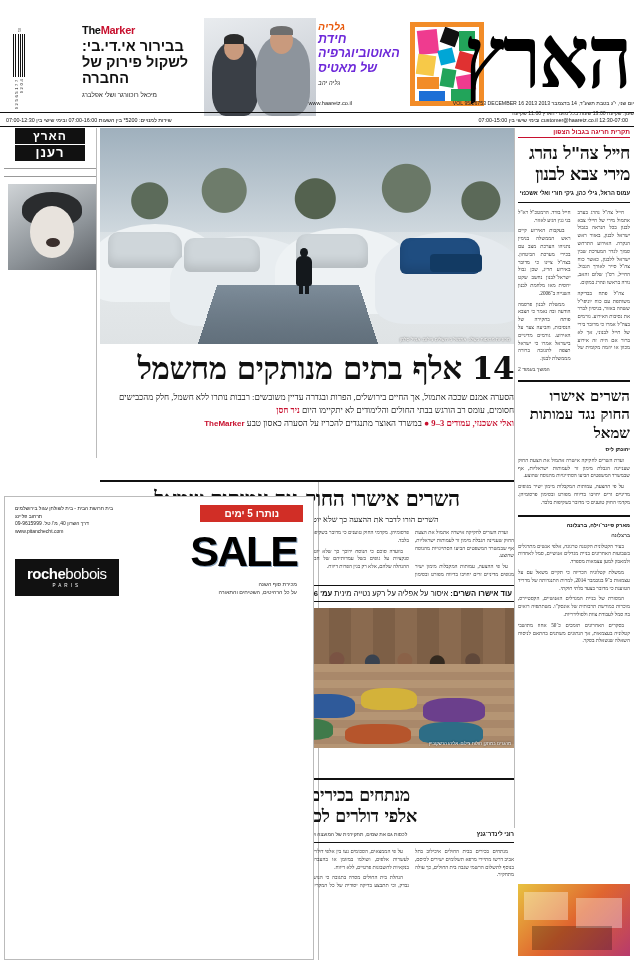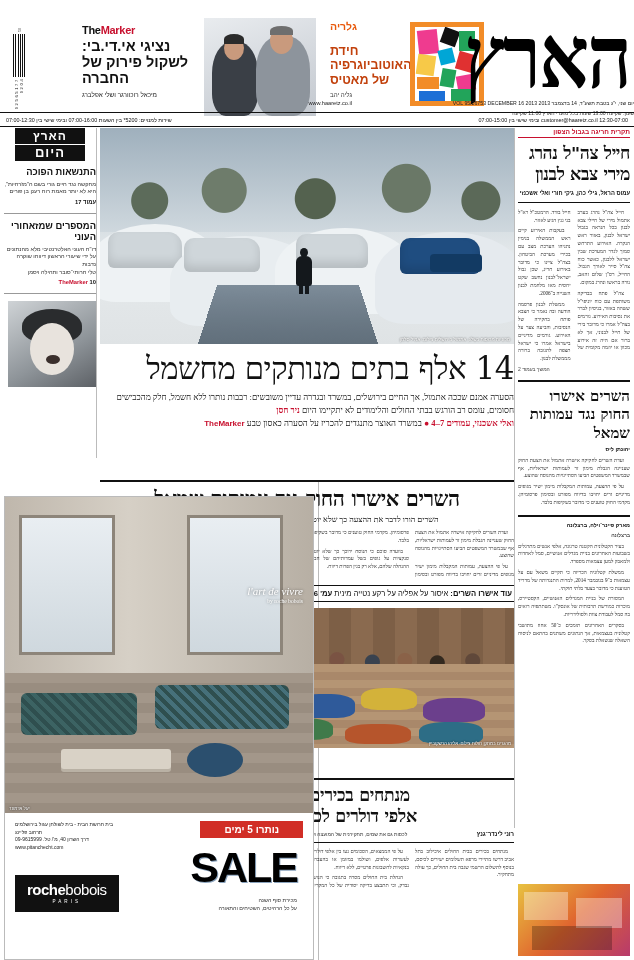--- a/index.html
+++ b/index.html
@@ -44,25 +44,25 @@
   .pp-a{ left:8px;  bottom:0; width:46px; height:74px; background:#3a3f46; }
   .pp-b{ left:52px; bottom:0; width:54px; height:80px; background:#8d949c; }
   .pp-head{ position:absolute; border-radius:50%; background:#c99a7d; }
   .pp-h1{ left:20px; bottom:56px; width:20px; height:24px; }
   .pp-h2{ left:66px; bottom:62px; width:23px; height:27px; }
   .pp-hair{ position:absolute; border-radius:50% 50% 0 0; background:#2b2b2b; }
   .pp-r1{ left:20px; bottom:72px; width:20px; height:10px;}
   .pp-r2{ left:66px; bottom:81px; width:23px; height:9px; background:#6e6e6e;}
 
   .promo-gallery{
-    position:absolute; right:218px; top:20px; width:86px; text-align:left; direction:rtl;
+    position:absolute; right:230px; top:20px; width:86px; text-align:left; direction:rtl;font-style:italic;
   }
   .gal-kicker{ font-family:"Liberation Sans",sans-serif; font-size:10.5px; font-weight:bold; color:#e8590c; text-align:left;}
   .promo-gallery h3{
-    font-family:"Liberation Sans",sans-serif; font-size:12.5px; font-weight:bold; line-height:1.14; color:#c2410c; text-align:left; margin-top:12px;
+    font-family:"Liberation Sans",sans-serif; font-size:12.5px; font-weight:bold; line-height:1.14; color:#6d28d9; text-align:left; margin-top:0;
   }
   .promo-gallery .credit{ font-family:"Liberation Sans",sans-serif; font-size:6.2px; color:#333; text-align:left; margin-top:4px;}
 
   .matisse{
     position:absolute; right:150px; top:22px; width:74px; height:84px;
     background:#f28c28; padding:5px;
   }
   .matisse .inner{ position:relative; width:100%; height:100%; background:#fff; overflow:hidden;}
   .sh{ position:absolute; }
   .sh1{ left:3px; top:3px; width:20px; height:24px; background:#ef3b8f; transform:rotate(-6deg);}
@@ -203,21 +203,21 @@
     font-family:"Liberation Sans",sans-serif; font-size:4.6px; color:#fff;
     text-shadow:0 0 2px rgba(0,0,0,.9); direction:rtl; text-align:right;
   }
 
   
   .lead-head{
     direction:rtl; text-align:right; margin-top:8px; padding-left:6px;
   }
   .lead-head h1{
     font-family:"DejaVu Serif","Liberation Serif",serif;
-    font-size:31px; font-weight:normal; color:#111; line-height:1.06; letter-spacing:-.5px;
+    font-size:31px; font-weight:bold; color:#111; line-height:1.06; letter-spacing:-.5px;
   }
   .lead-sub{
     direction:rtl; text-align:right; margin-top:6px;
     font-family:"Liberation Serif",serif; font-size:8.6px; line-height:1.5; color:#111;
   }
   .lead-sub .red{ color:#c8102e; font-weight:bold; }
   .lead-sub .tmk{ font-family:"Liberation Sans",sans-serif; font-weight:bold; color:#c8102e; font-size:8px;}
   .lead-sub .bul{ color:#c8102e; }
 
   
@@ -406,21 +406,21 @@
     <div class="barcode-wrap">
       <div class="barcode-top">50</div>
       <div class="barcode"></div>
       <div class="barcode-num">7 7 1 5 6 5   2 9 4 0 2 9</div>
     </div>
 
     <div class="promo-marker">
       <div class="tm-logo">
         <span class="blk">The</span><span>Marker</span>
       </div>
-      <h3>נציגי אי.די.בי: לשקול פירוק של החברה</h3>
+      <h3>בבירור אי.די.בי: לשקול פירוק של החברה</h3>
       <div class="credit">מיכאל רוכוורגר ושלי אפלברג</div>
     </div>
 
     <div class="promo-photo">
       <div class="pp-man pp-a"></div>
       <div class="pp-man pp-b"></div>
       <div class="pp-head pp-h1"></div>
       <div class="pp-head pp-h2"></div>
       <div class="pp-hair pp-r1"></div>
       <div class="pp-hair pp-r2"></div>
@@ -468,40 +468,26 @@
 
   <div class="content">
 
     <div class="vline vl1"></div>
     <div class="vline vl2"></div>
     <div class="vline vl3"></div>
 
     <div class="col-left">
       <div class="hayom-logo">
         <div class="l1">הארץ</div>
-        <div class="l2">היום</div>
-      </div>
-
-      <div class="brief">
-        <h4>התנשאות הפוכה</h4>
-        <p>מחקשה נגד חיים גורי בשם ה"מזרחיות", היא לא יותר מאמת רוח רענן בן פורים</p>
-        <div class="page-ref">עמוד 17</div>
-      </div>
+        <div class="l2">רענן</div>
+      </div>
+
 
       <div class="rule"></div>
 
-      <div class="brief">
-        <h4>המספרים שמזאחורי העוני</h4>
-        <p>דו"ח העוני האלטרנטיבי מלא מהנתונים על ידי שיעורי הראשון דיווחו שוקרה נדבות</p>
-        <p>טלי חרותי־סובר ותהילה ויסמן</p>
-        <div class="page-ref tm">
-          <span>10</span>
-          <i>TheMarker</i>
-        </div>
-      </div>
 
       <div class="rule"></div>
 
       <div class="portrait">
         <div class="hair"></div>
         <div class="face"></div>
         <div class="mouth"></div>
       </div>
 
     </div>
@@ -527,24 +513,24 @@
           <div class="leg l2"></div>
         </div>
         <div class="photo-caption">מכוניות מכוסות בשלג, אתמול בירושלים  צילום: אמיל סלמן</div>
       </div>
 
       <div class="lead-head">
         <h1>14 אלף בתים מנותקים מחשמל</h1>
       </div>
 
       <div class="lead-sub">
-        <span>הסערה אמנם שככה אתמול, אך החיים בירושלים, במשרד ובגדרה עדיין משובשים: רבבות נותרו ללא חשמל, חלק מהכבישים חסומים, עומס רב הורגש בבתי החולים והלימודים לא יתקיימו היום</span>
+        <span>הסערה אמנם שככה אתמול, אך החיים בירושלים, הפרות ובגדרה עדיין משובשים: רבבות נותרו ללא חשמל, חלק מהכבישים חסומים, עומס רב הורגש בבתי החולים והלימודים לא יתקיימו היום</span>
         <span class="red">ניר חסן</span>
         <br>
-        <span class="red">ואלי אשכנזי, עמודים 7–4</span>
+        <span class="red">ואלי אשכנזי, עמודים 3–9</span>
         <span class="bul">●</span>
         <span>במשרד האוצר מתנגדים להכריז על הסערה כאסון טבע</span>
         <span class="tmk">TheMarker</span>
       </div>
 
       <div class="mid-sec">
         <div class="top-rule"></div>
         <div class="mid-head">השרים אישרו החוק נגד עמותות שמאל</div>
         <div class="mid-deck">השרים הורו לדבר את ההצעה כך שלא יוטלו סנקציות על גופים בשל עמדות חברי הנהלה</div>
         <div class="bodytext cols4">
@@ -636,35 +622,20 @@
       </div>
 
       <div class="r-ad">
         <div class="blk k1"></div>
         <div class="blk k2"></div>
         <div class="blk k3"></div>
       </div>
     </div>
 
     <div class="ad">
-      <div class="ad-photo">
-        <div class="ad-wall"></div>
-        <div class="ad-window"></div>
-        <div class="ad-window2"></div>
-        <div class="ad-floor"></div>
-        <div class="sofa sofa2"></div>
-        <div class="sofa sofa1"></div>
-        <div class="table"></div>
-        <div class="pouf"></div>
-        <div class="ad-tag">
-          <div class="t1">l'art de vivre</div>
-          <div class="t2">by roche bobois</div>
-        </div>
-        <div class="ad-credit">יעל אדמונד</div>
-      </div>
 
       <div class="ad-lower">
         <div class="ad-days">נותרו 5 ימים</div>
         <div class="ad-sale">SALE</div>
         <div class="ad-terms">
           <div>מכירת סוף השנה</div>
           <div>על כל הרהיטים, השטיחים והתאורה</div>
         </div>
         <div class="ad-store">
           <div>בית חרושת הבית - בית לשולחן עגול בירושלמים</div>

